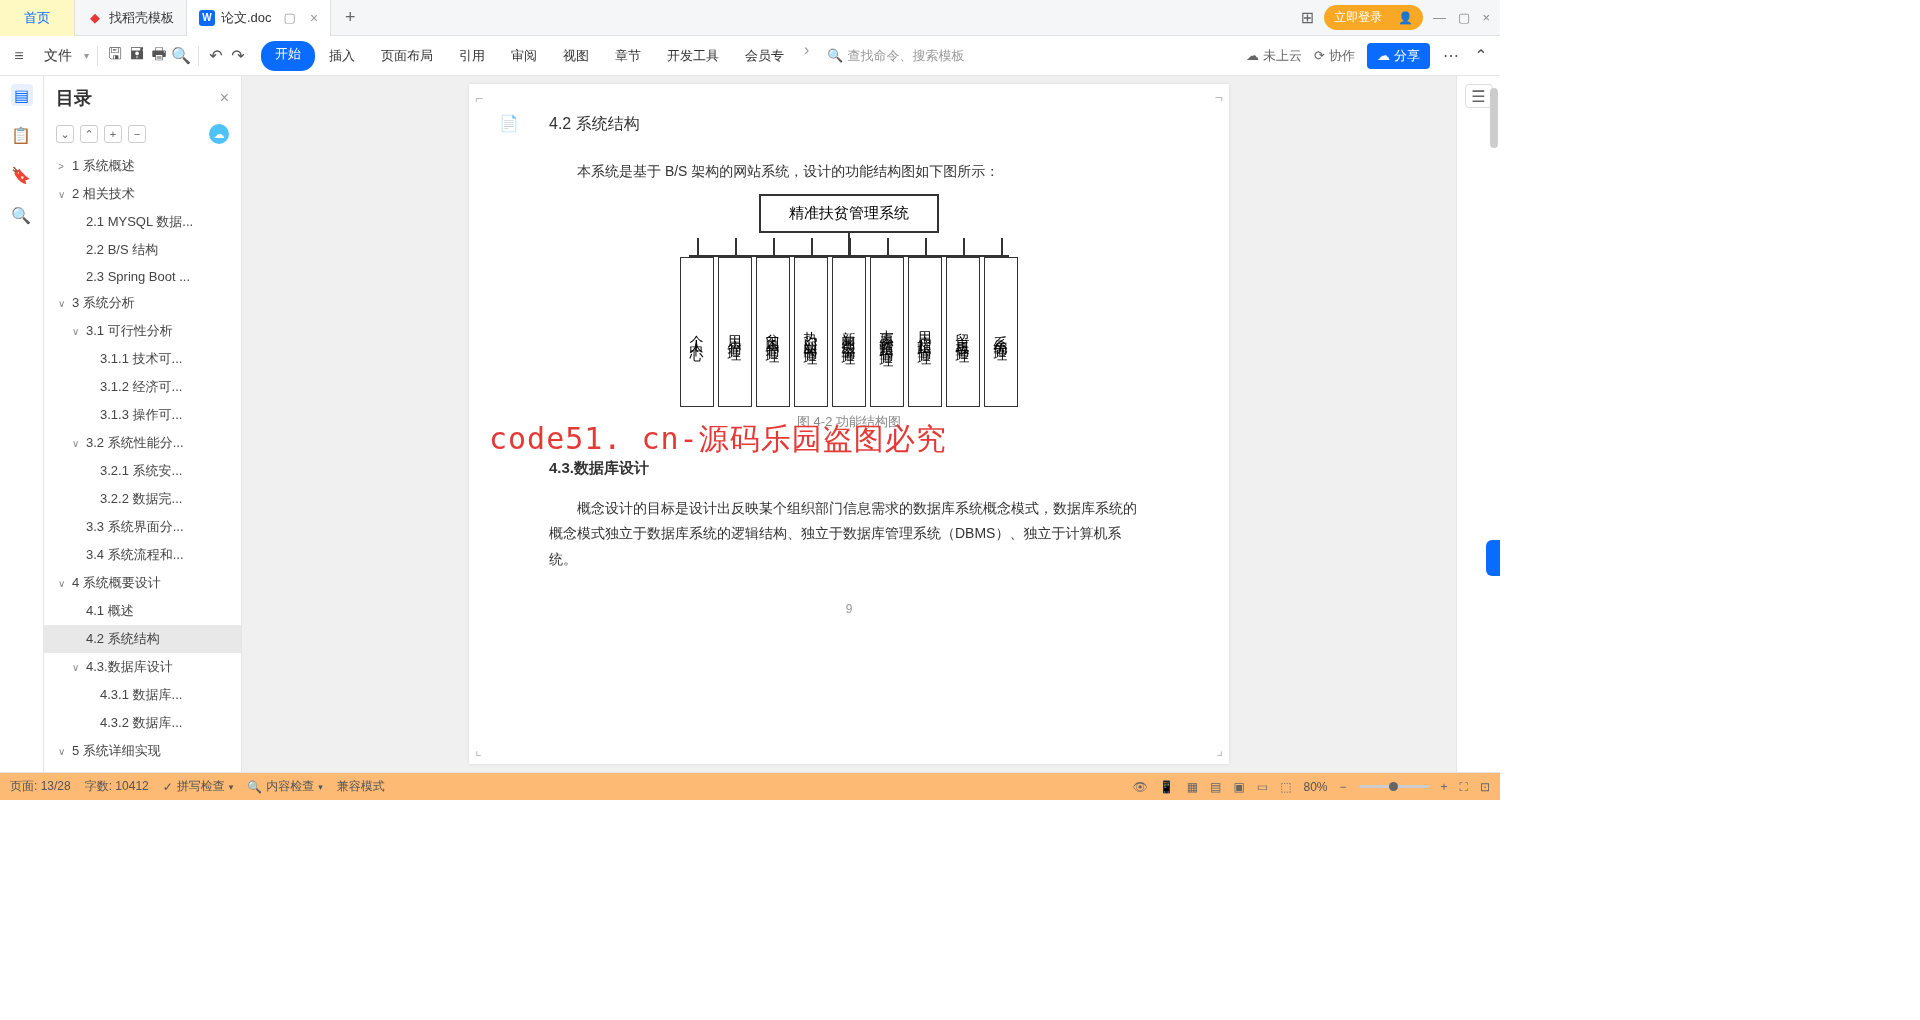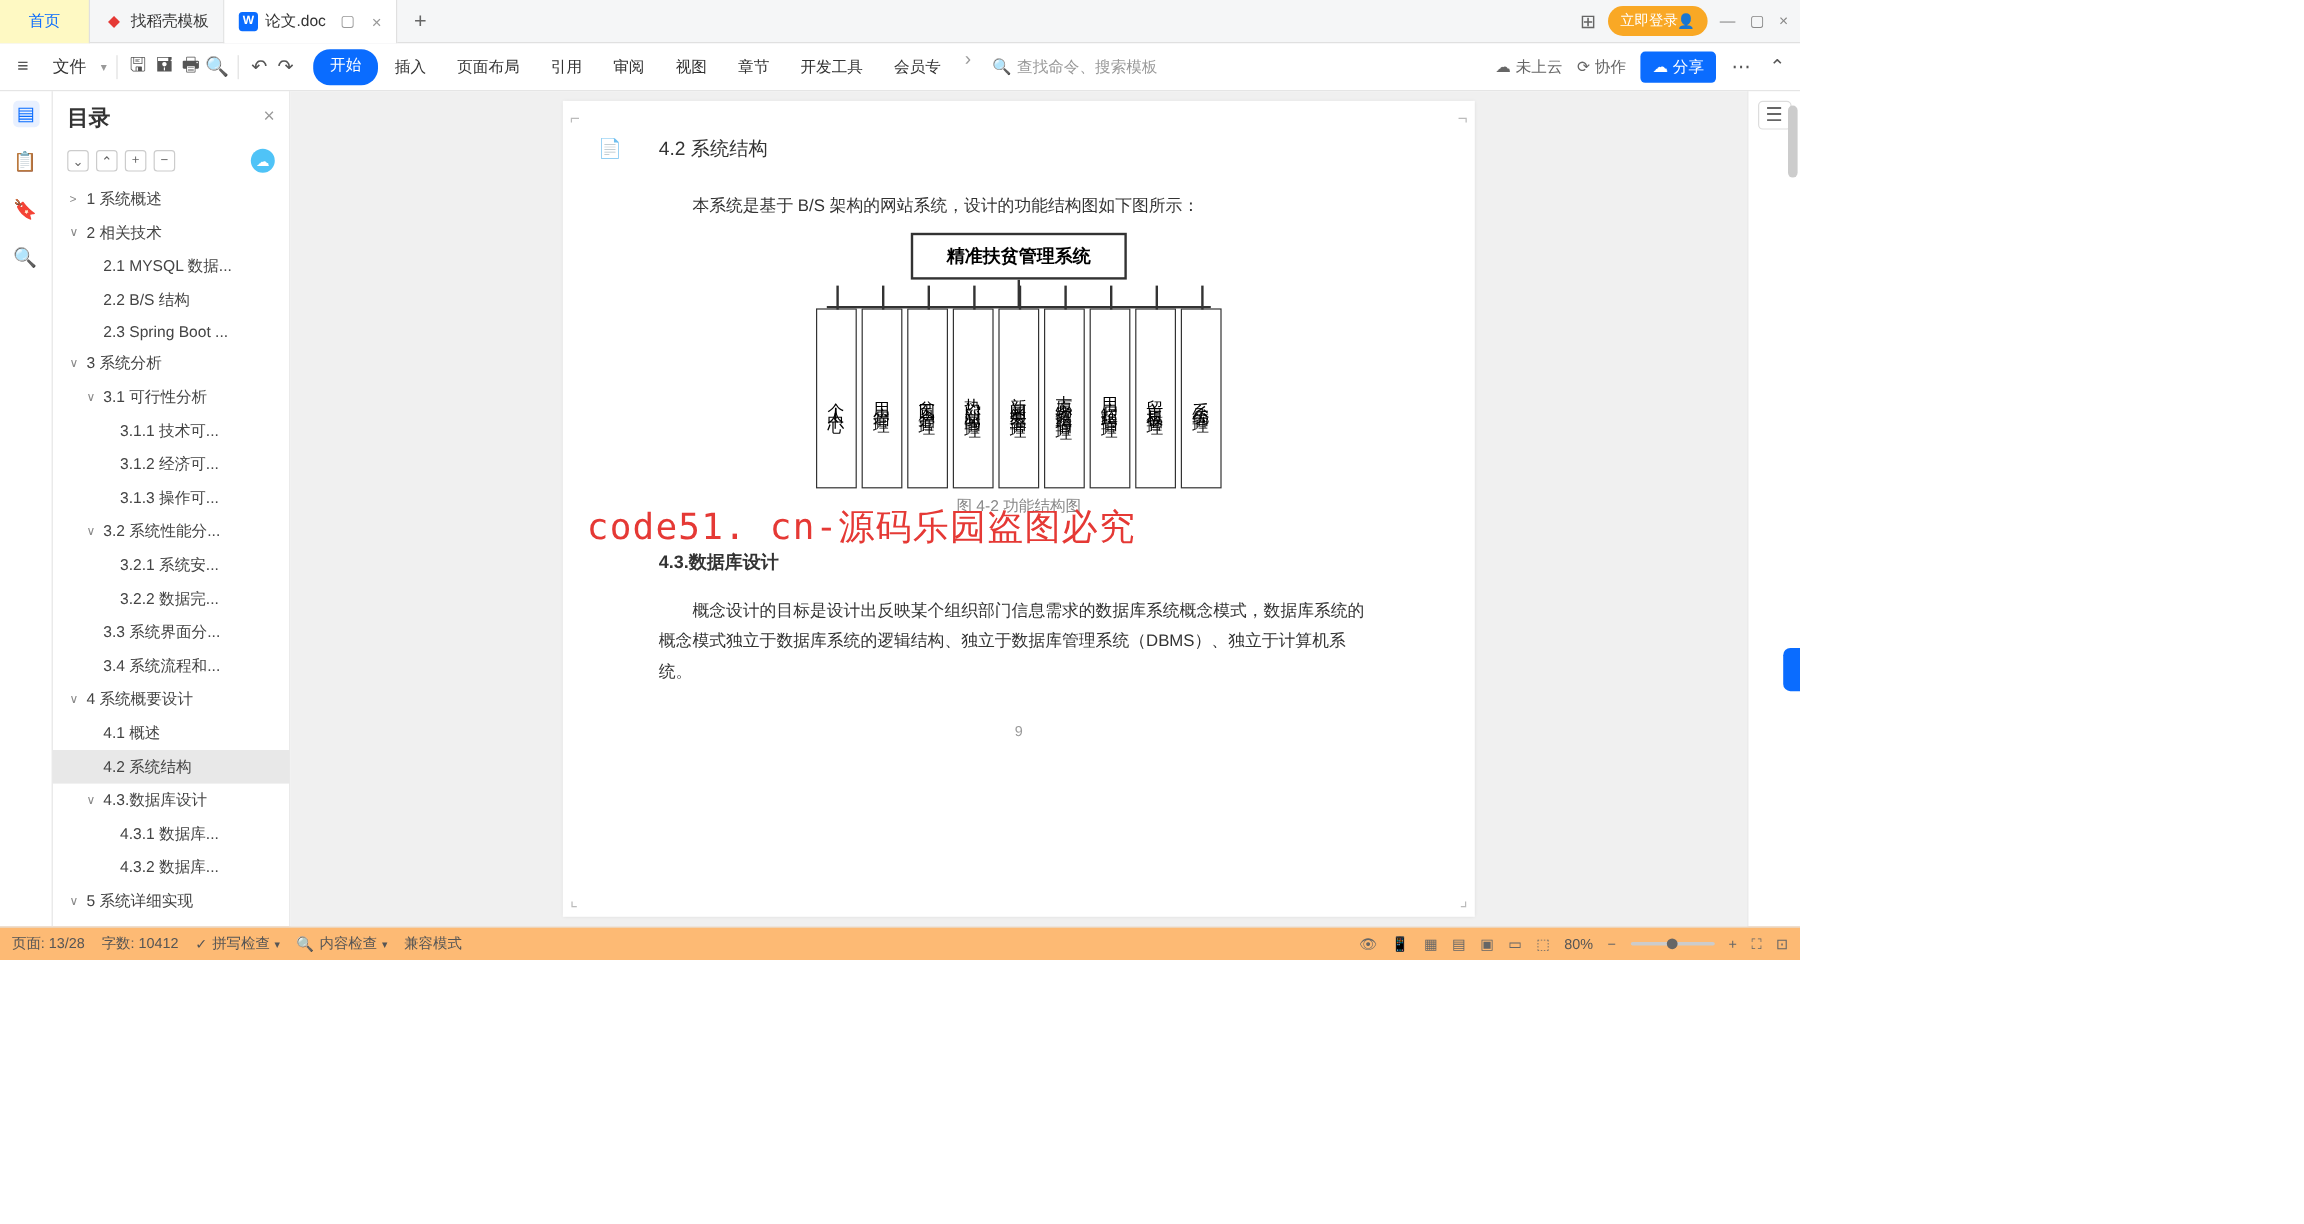--- a/index.html
+++ b/index.html
@@ -7,21 +7,21 @@
 .titlebar{height:36px;display:flex;align-items:center;background:#f5f6f7;border-bottom:1px solid #e0e0e0}
 .tab{height:36px;display:flex;align-items:center;padding:0 12px;gap:6px;border-right:1px solid #e0e0e0;font-size:13px;color:#333;cursor:pointer}
 .tab.home{background:#fef9c3;color:#0a6cff;padding:0 24px}
 .tab.active{background:#fff}
 .tab-icon{width:16px;height:16px;display:flex;align-items:center;justify-content:center}
 .tab-close{color:#999;margin-left:8px;font-size:14px}
 .tab-screen{color:#999;margin-left:6px}
 .tab-plus{padding:0 14px;color:#666;font-size:18px}
 .titlebar-right{margin-left:auto;display:flex;align-items:center;gap:10px;padding-right:10px}
 .grid-icon{color:#666;font-size:16px}
-.login-btn{background:#f9a825;color:#fff;border-radius:14px;padding:4px 10px;font-size:12px;display:flex;align-items:center;gap:0}
+.login-btn{background:#f9a825;color:#fff;border-radius:14px;padding:4px 10px;font-size:12px;display:flex;align-items:center;gap:16px}
 .win-btns{display:flex;gap:12px;color:#888;font-size:13px}
 .toolbar{height:40px;display:flex;align-items:center;border-bottom:1px solid #e5e5e5;padding:0 10px;gap:4px}
 .tb-file{font-size:14px;color:#333;padding:0 8px;margin-left:4px}
 .tb-sep{width:1px;height:20px;background:#e0e0e0;margin:0 4px}
 .tb-icon{width:18px;height:18px;display:inline-flex;align-items:center;justify-content:center;color:#555}
 .menu-tabs{display:flex;gap:2px;margin-left:10px}
 .menu-tab{padding:6px 12px;font-size:13px;color:#333;cursor:pointer;border-radius:4px}
 .menu-tab.active{background:#0a6cff;color:#fff;border-radius:14px;padding:4px 14px}
 .menu-scroll{color:#999;padding:0 6px}
 .search-cmd{color:#999;font-size:13px;margin-left:8px;display:flex;align-items:center;gap:4px}
@@ -45,21 +45,21 @@
 .tree-chev{width:10px;color:#888;font-size:10px}
 .tree-item.l1{padding-left:14px}
 .tree-item.l2{padding-left:28px}
 .tree-item.l3{padding-left:42px}
 .doc-area{flex:1;background:#f0f0f0;position:relative;overflow:auto}
 .page{width:760px;background:#fff;margin:8px auto;min-height:680px;padding:30px 80px;position:relative;box-shadow:0 0 3px rgba(0,0,0,0.1)}
 .page-icon{position:absolute;left:30px;top:30px;color:#0a6cff}
 .h2{font-size:16px;color:#333;margin-bottom:24px}
 .body-text{font-size:14px;color:#333;line-height:1.8;text-indent:2em;margin-bottom:10px}
 .diagram{margin:10px auto 20px;text-align:center}
-.root-box{display:inline-block;border:2px solid #333;padding:8px 28px;font-size:15px;font-weight:700;background:#fff}
+.root-box{display:inline-block;border:2px solid #333;padding:8px 28px;font-size:15px;font-weight:400;background:#fff}
 .conn-v{width:2px;height:22px;background:#333;margin:0 auto}
 .conn-h{height:2px;background:#333;margin:0 auto;width:320px;position:relative}
 .vbox-row{display:flex;justify-content:center;gap:4px;margin-top:0}
 .vbox{border:1.5px solid #333;width:34px;height:150px;writing-mode:vertical-rl;text-orientation:upright;display:flex;align-items:center;justify-content:center;font-size:14px;letter-spacing:4px;background:#fff;position:relative}
 .vbox::before{content:"";position:absolute;top:-20px;left:50%;width:2px;height:20px;background:#333}
 .caption{text-align:center;color:#888;font-size:13px;margin-top:6px}
 .watermark{position:absolute;left:20px;top:335px;font-size:30px;color:#e53935;font-weight:500;white-space:nowrap;letter-spacing:1px;font-family:monospace}
 .h3{font-size:15px;color:#333;margin:28px 0 18px;font-weight:600}
 .h4{font-size:14px;color:#333;margin:10px 0 14px}
 .pagenum{text-align:center;color:#999;font-size:12px;margin-top:30px}

